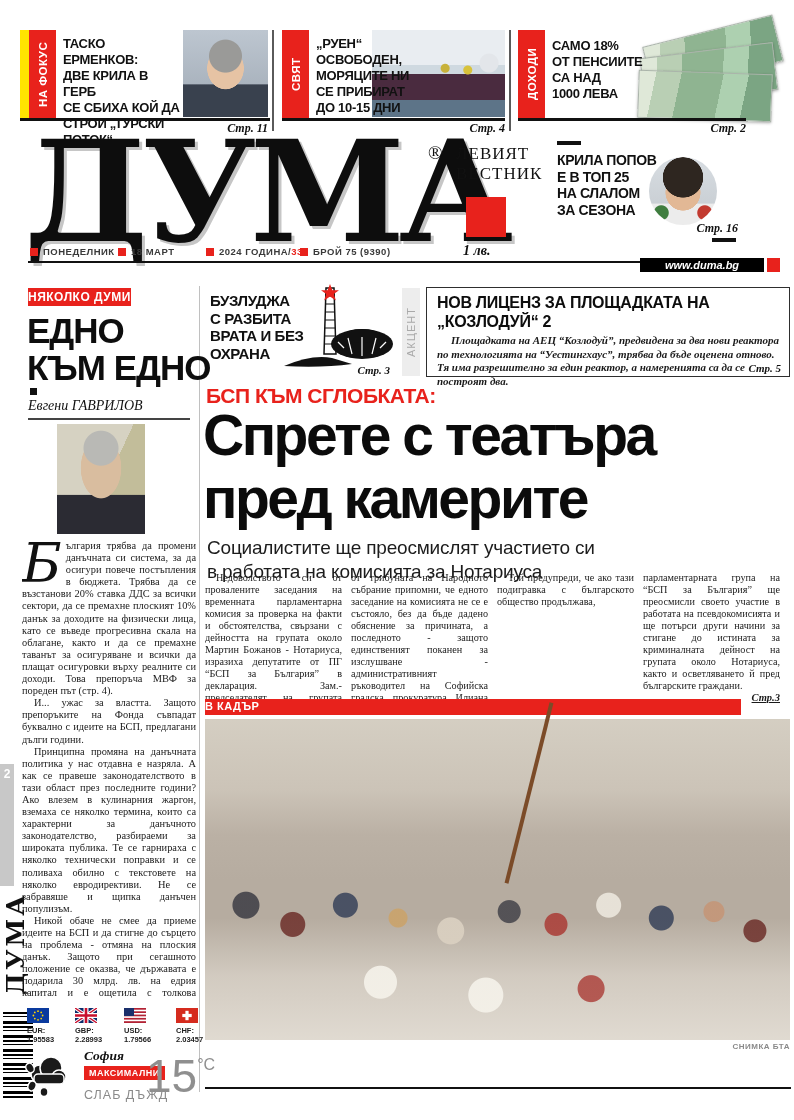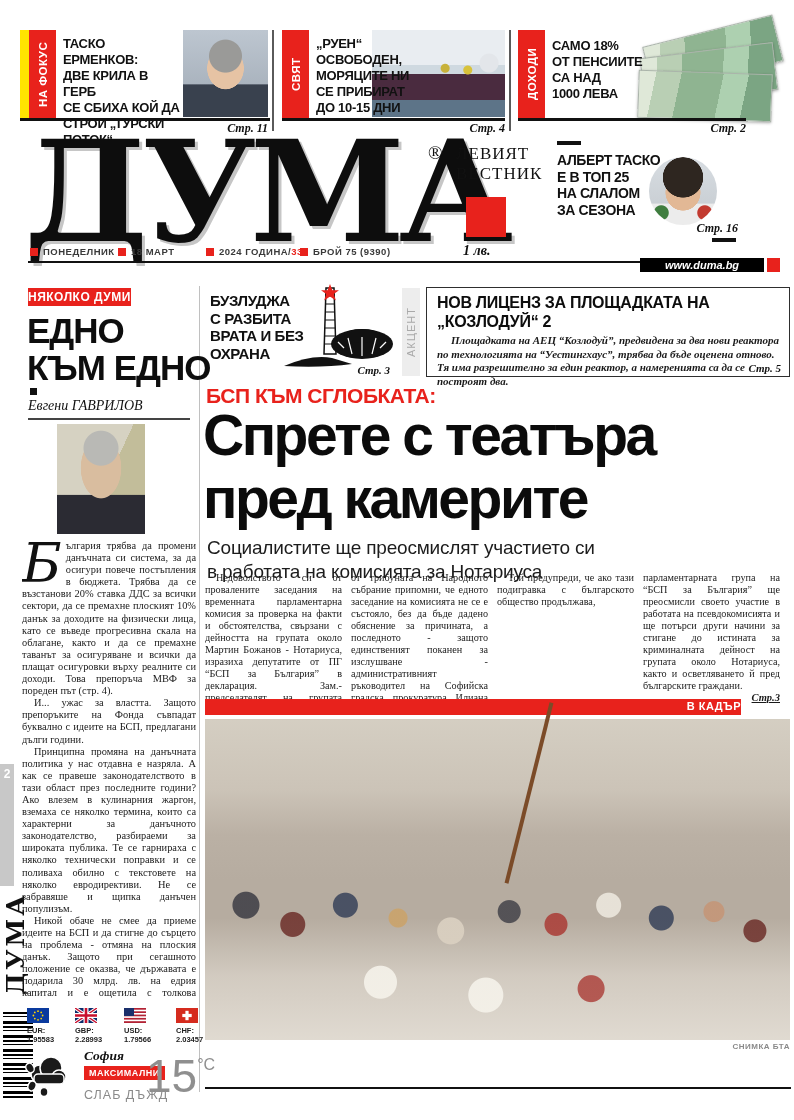--- a/index.html
+++ b/index.html
@@ -39,21 +39,21 @@
   
   .kicker{font-size:21px;font-weight:700;letter-spacing:-0.5px;color:#e8221c;}
   .headline{font-size:57px;line-height:63px;font-weight:700;letter-spacing:-2.5px;color:#0b0b0b;}
   .subhead{font-size:19px;line-height:23.5px;color:#1c1c1c;letter-spacing:-0.2px;}
   .lead-col{position:absolute;top:572px;width:137px;font-family:"Liberation Serif",serif;
             font-size:10.2px;line-height:12px;text-align:justify;color:#1a1a1a;}
   .lead-col p{margin:0;}
   .lead-col p.ind{text-indent:11px;}
   .lead-page{text-align:right;font-family:"Liberation Serif",serif;font-style:italic;font-weight:700;font-size:10.5px;text-decoration:underline;}
   .photobar{background:#e8221c;color:#fff;font-weight:700;font-size:11px;letter-spacing:.5px;
-            text-align:right;line-height:15.5px;}
+            text-align:left;line-height:15.5px;}
   .credit{font-size:8px;color:#8a8a8a;font-weight:700;letter-spacing:.5px;text-align:right;}
   .caption{font-family:"Liberation Serif",serif;font-style:italic;font-size:12.5px;line-height:15.5px;color:#222;}
   
   .rate{position:absolute;top:1026px;font-size:7.5px;font-weight:700;line-height:9px;color:#222;}
   .wband{background:#e8221c;color:#fff;font-weight:700;font-size:9px;letter-spacing:.5px;padding:2px 5px;}
   .wcond{font-size:12.5px;color:#8a8a8a;letter-spacing:1px;}
   .wtemp{font-size:46px;color:#8f8f8f;line-height:46px;}
   .wtemp .deg{font-size:16px;vertical-align:22px;}
   .city{font-family:"Liberation Serif",serif;font-style:italic;font-weight:700;font-size:13.5px;}
   
@@ -155,21 +155,21 @@
   <div class="abs" style="left:428px;top:142px;font-size:19px;font-family:'Liberation Serif',serif;">®</div>
   <div class="abs tagline" style="left:456px;top:144px;">
     <div>ЛЕВИЯТ</div>
     <div>ВЕСТНИК</div>
   </div>
   <div class="abs" style="left:466px;top:197px;width:40px;height:40px;background:#e8221c;"></div>
   <div class="abs serif" style="left:463px;top:243px;font-style:italic;font-weight:700;font-size:14px;">1 лв.</div>
 
   <div class="abs rule" style="left:557px;top:141px;width:24px;height:3.5px;"></div>
   <div class="abs cond" style="left:557px;top:152px;font-size:14px;line-height:16.5px;">
-    <div>АЛБЕРТ ТАСКО</div>
+    <div>КРИЛА ПОПОВ</div>
     <div>Е В ТОП 25</div>
     <div>НА СЛАЛОМ</div>
     <div>ЗА СЕЗОНА</div>
   </div>
   <div class="abs photo photo-popov" style="left:649px;top:157px;width:68px;height:68px;"></div>
   <div class="abs pageref" style="left:680px;top:221px;width:58px;">Стр. 16</div>
   <div class="abs rule" style="left:712px;top:238px;width:24px;height:3.5px;"></div>
 
   <div class="dl-item" style="left:30px;"><span class="dl-sq"></span><span>ПОНЕДЕЛНИК</span></div>
   <div class="dl-item" style="left:118px;"><span class="dl-sq"></span><span>18 МАРТ</span></div>

